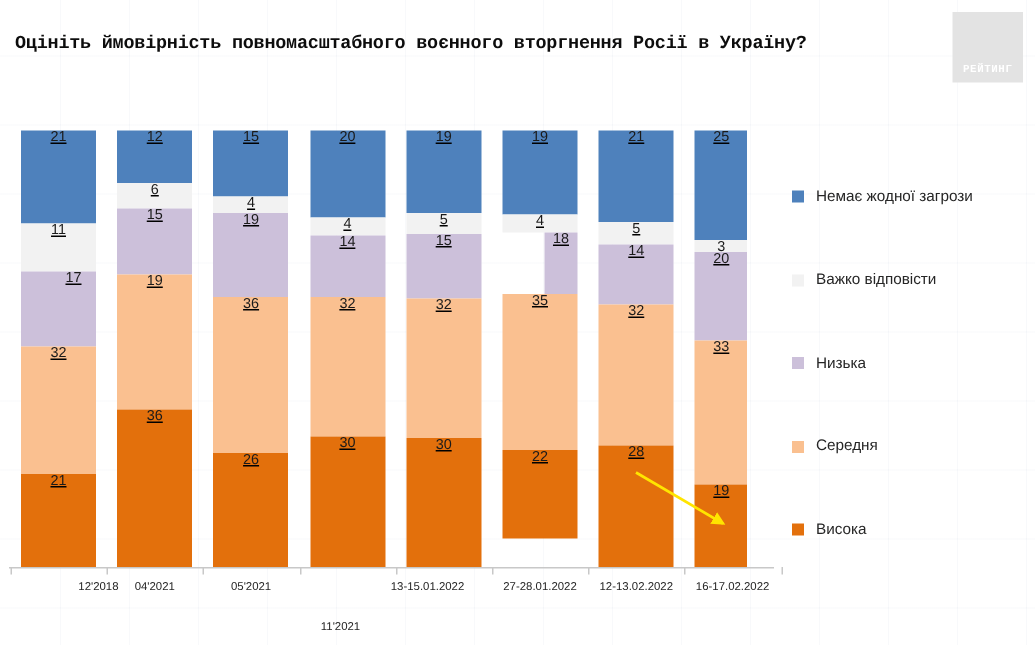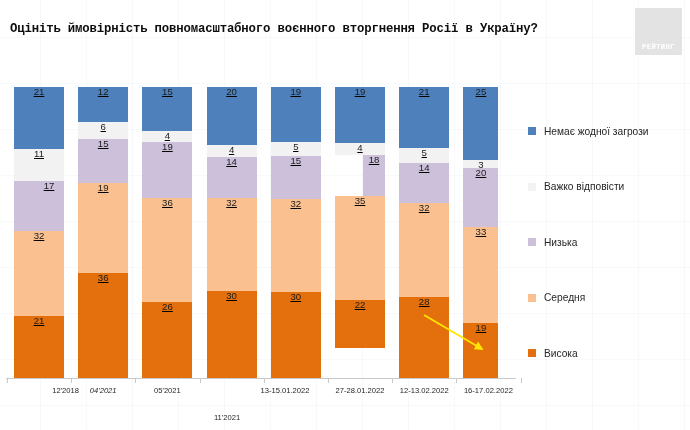--- a/index.html
+++ b/index.html
@@ -276,21 +276,21 @@
           </div>
           <div class="seg s-hard" style="height: 11.8776px;">
             <span class="seg-label">4</span>
           </div>
           <div class="seg s-low" style="height: 41px; margin-left: 28px;">
             <span class="seg-label">18</span>
           </div>
           <div class="seg s-mid" style="height: 103.929px;">
             <span class="seg-label">35</span>
           </div>
-          <div class="seg s-high" style="height: 48px;">
+          <div class="seg s-high" style="height: 59px;">
             <span class="seg-label">22</span>
           </div>
         </div>
         <div class="bar-col" style="left: 393.2px; width: 50px;">
           <div class="seg s-none" style="height: 61.11px;">
             <span class="seg-label">21</span>
           </div>
           <div class="seg s-hard" style="height: 14.55px;">
             <span class="seg-label">5</span>
           </div>
@@ -352,21 +352,21 @@
           <span class="legend-label">Середня</span>
         </div>
         <div class="legend-item" style="top: 272px;">
           <span class="legend-swatch s-high"></span>
           <span class="legend-label">Висока</span>
         </div>
       </div>
 
   <div class="cat-label" style="left: -1px; width: 80px; text-align: right;">12'2018</div>
       <div class="axis-tick" style="left: 7px;"></div>
-      <div class="cat-label" style="left: 63.2px; width: 80px; font-style: italic;">04'2021</div>
+      <div class="cat-label" style="left: 63.2px; width: 80px;">04'2021</div>
       <div class="axis-tick" style="left: 71.2px;"></div>
       <div class="cat-label" style="left: 127.4px; width: 80px;">05'2021</div>
       <div class="axis-tick" style="left: 135.4px;"></div>
       <div class="cat-label" style="left: 187px; width: 80px; margin-top: 27px;">11'2021</div>
       <div class="axis-tick" style="left: 199.6px;"></div>
       <div class="cat-label" style="left: 245px; width: 80px;">13-15.01.2022</div>
       <div class="axis-tick" style="left: 263.8px;"></div>
       <div class="cat-label" style="left: 320px; width: 80px;">27-28.01.2022</div>
       <div class="axis-tick" style="left: 328px;"></div>
       <div class="cat-label" style="left: 384.2px; width: 80px;">12-13.02.2022</div>

